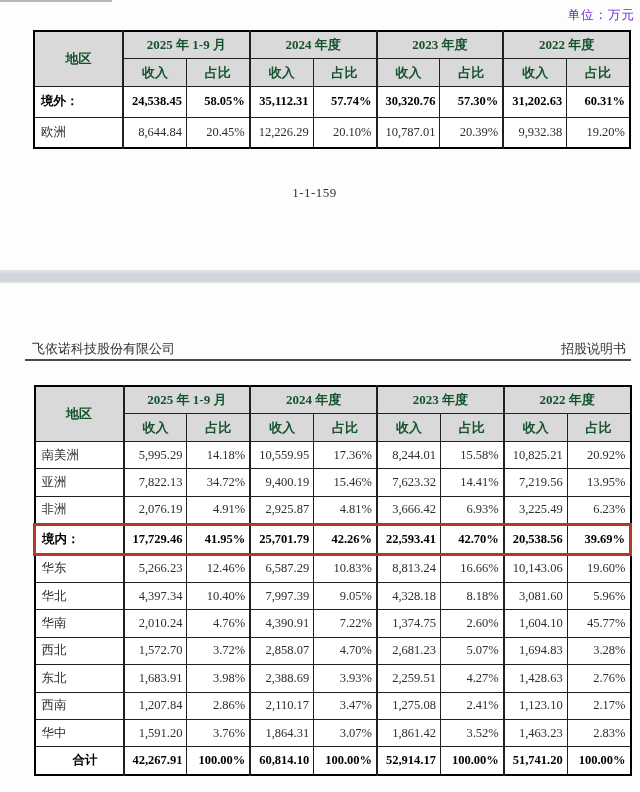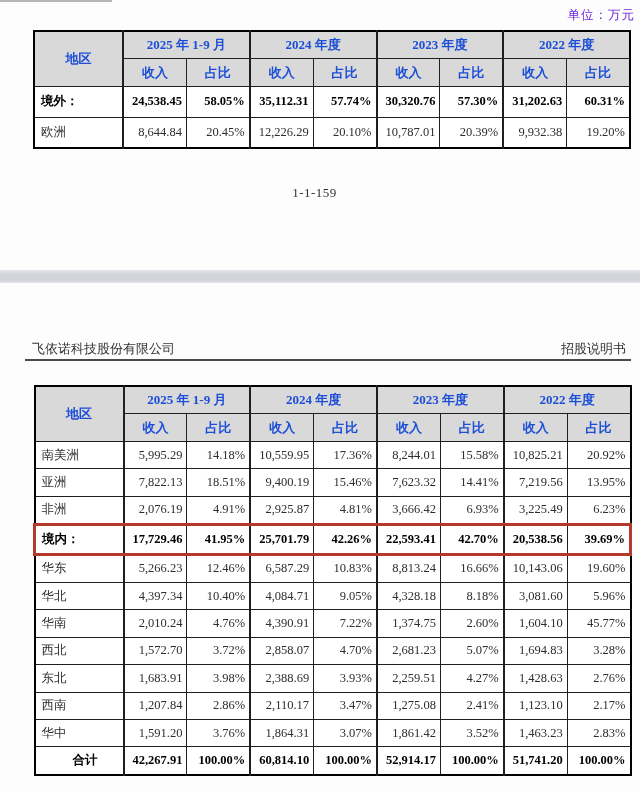--- a/index.html
+++ b/index.html
@@ -53,21 +53,21 @@
 
   .fin-table col.c-region { width: 89px; }
   .fin-table col.c-data  { width: 63.375px; }
 
   .fin-table th, .fin-table td {
     border: 1px solid #1f1f1f;
     overflow: hidden; white-space: nowrap;
   }
   .fin-table th {
     background: var(--header-fill, #d9d9d9);
-    font-size: 13px; font-weight: bold; color: #1d4ed8;
+    font-size: 13px; font-weight: bold; color: #14532d;
     text-align: center; padding: 0;
   }
   .t1 thead tr:nth-child(1) th { height: 26px; }
   .t1 thead tr:nth-child(2) th { height: 27px; }
   .t2 thead tr:nth-child(1) th { height: 26px; }
   .t2 thead tr:nth-child(2) th { height: 27px; }
 
   .fin-table td {
     font-size: 12.5px; color: #2d2d2d;
     text-align: right; padding: 0 4px 0 0;
@@ -202,21 +202,21 @@
         <td class="gsep">10,559.95</td>
         <td>17.36%</td>
         <td class="gsep">8,244.01</td>
         <td>15.58%</td>
         <td class="gsep">10,825.21</td>
         <td>20.92%</td>
       </tr>
       <tr>
         <td class="label">亚洲</td>
         <td class="gsep">7,822.13</td>
-        <td>18.51%</td>
+        <td>34.72%</td>
         <td class="gsep">9,400.19</td>
         <td>15.46%</td>
         <td class="gsep">7,623.32</td>
         <td>14.41%</td>
         <td class="gsep">7,219.56</td>
         <td>13.95%</td>
       </tr>
       <tr>
         <td class="label">非洲</td>
         <td class="gsep">2,076.19</td>
@@ -247,21 +247,21 @@
         <td>10.83%</td>
         <td class="gsep">8,813.24</td>
         <td>16.66%</td>
         <td class="gsep">10,143.06</td>
         <td>19.60%</td>
       </tr>
       <tr>
         <td class="label">华北</td>
         <td class="gsep">4,397.34</td>
         <td>10.40%</td>
-        <td class="gsep">4,084.71</td>
+        <td class="gsep">7,997.39</td>
         <td>9.05%</td>
         <td class="gsep">4,328.18</td>
         <td>8.18%</td>
         <td class="gsep">3,081.60</td>
         <td>5.96%</td>
       </tr>
       <tr>
         <td class="label">华南</td>
         <td class="gsep">2,010.24</td>
         <td>4.76%</td>

